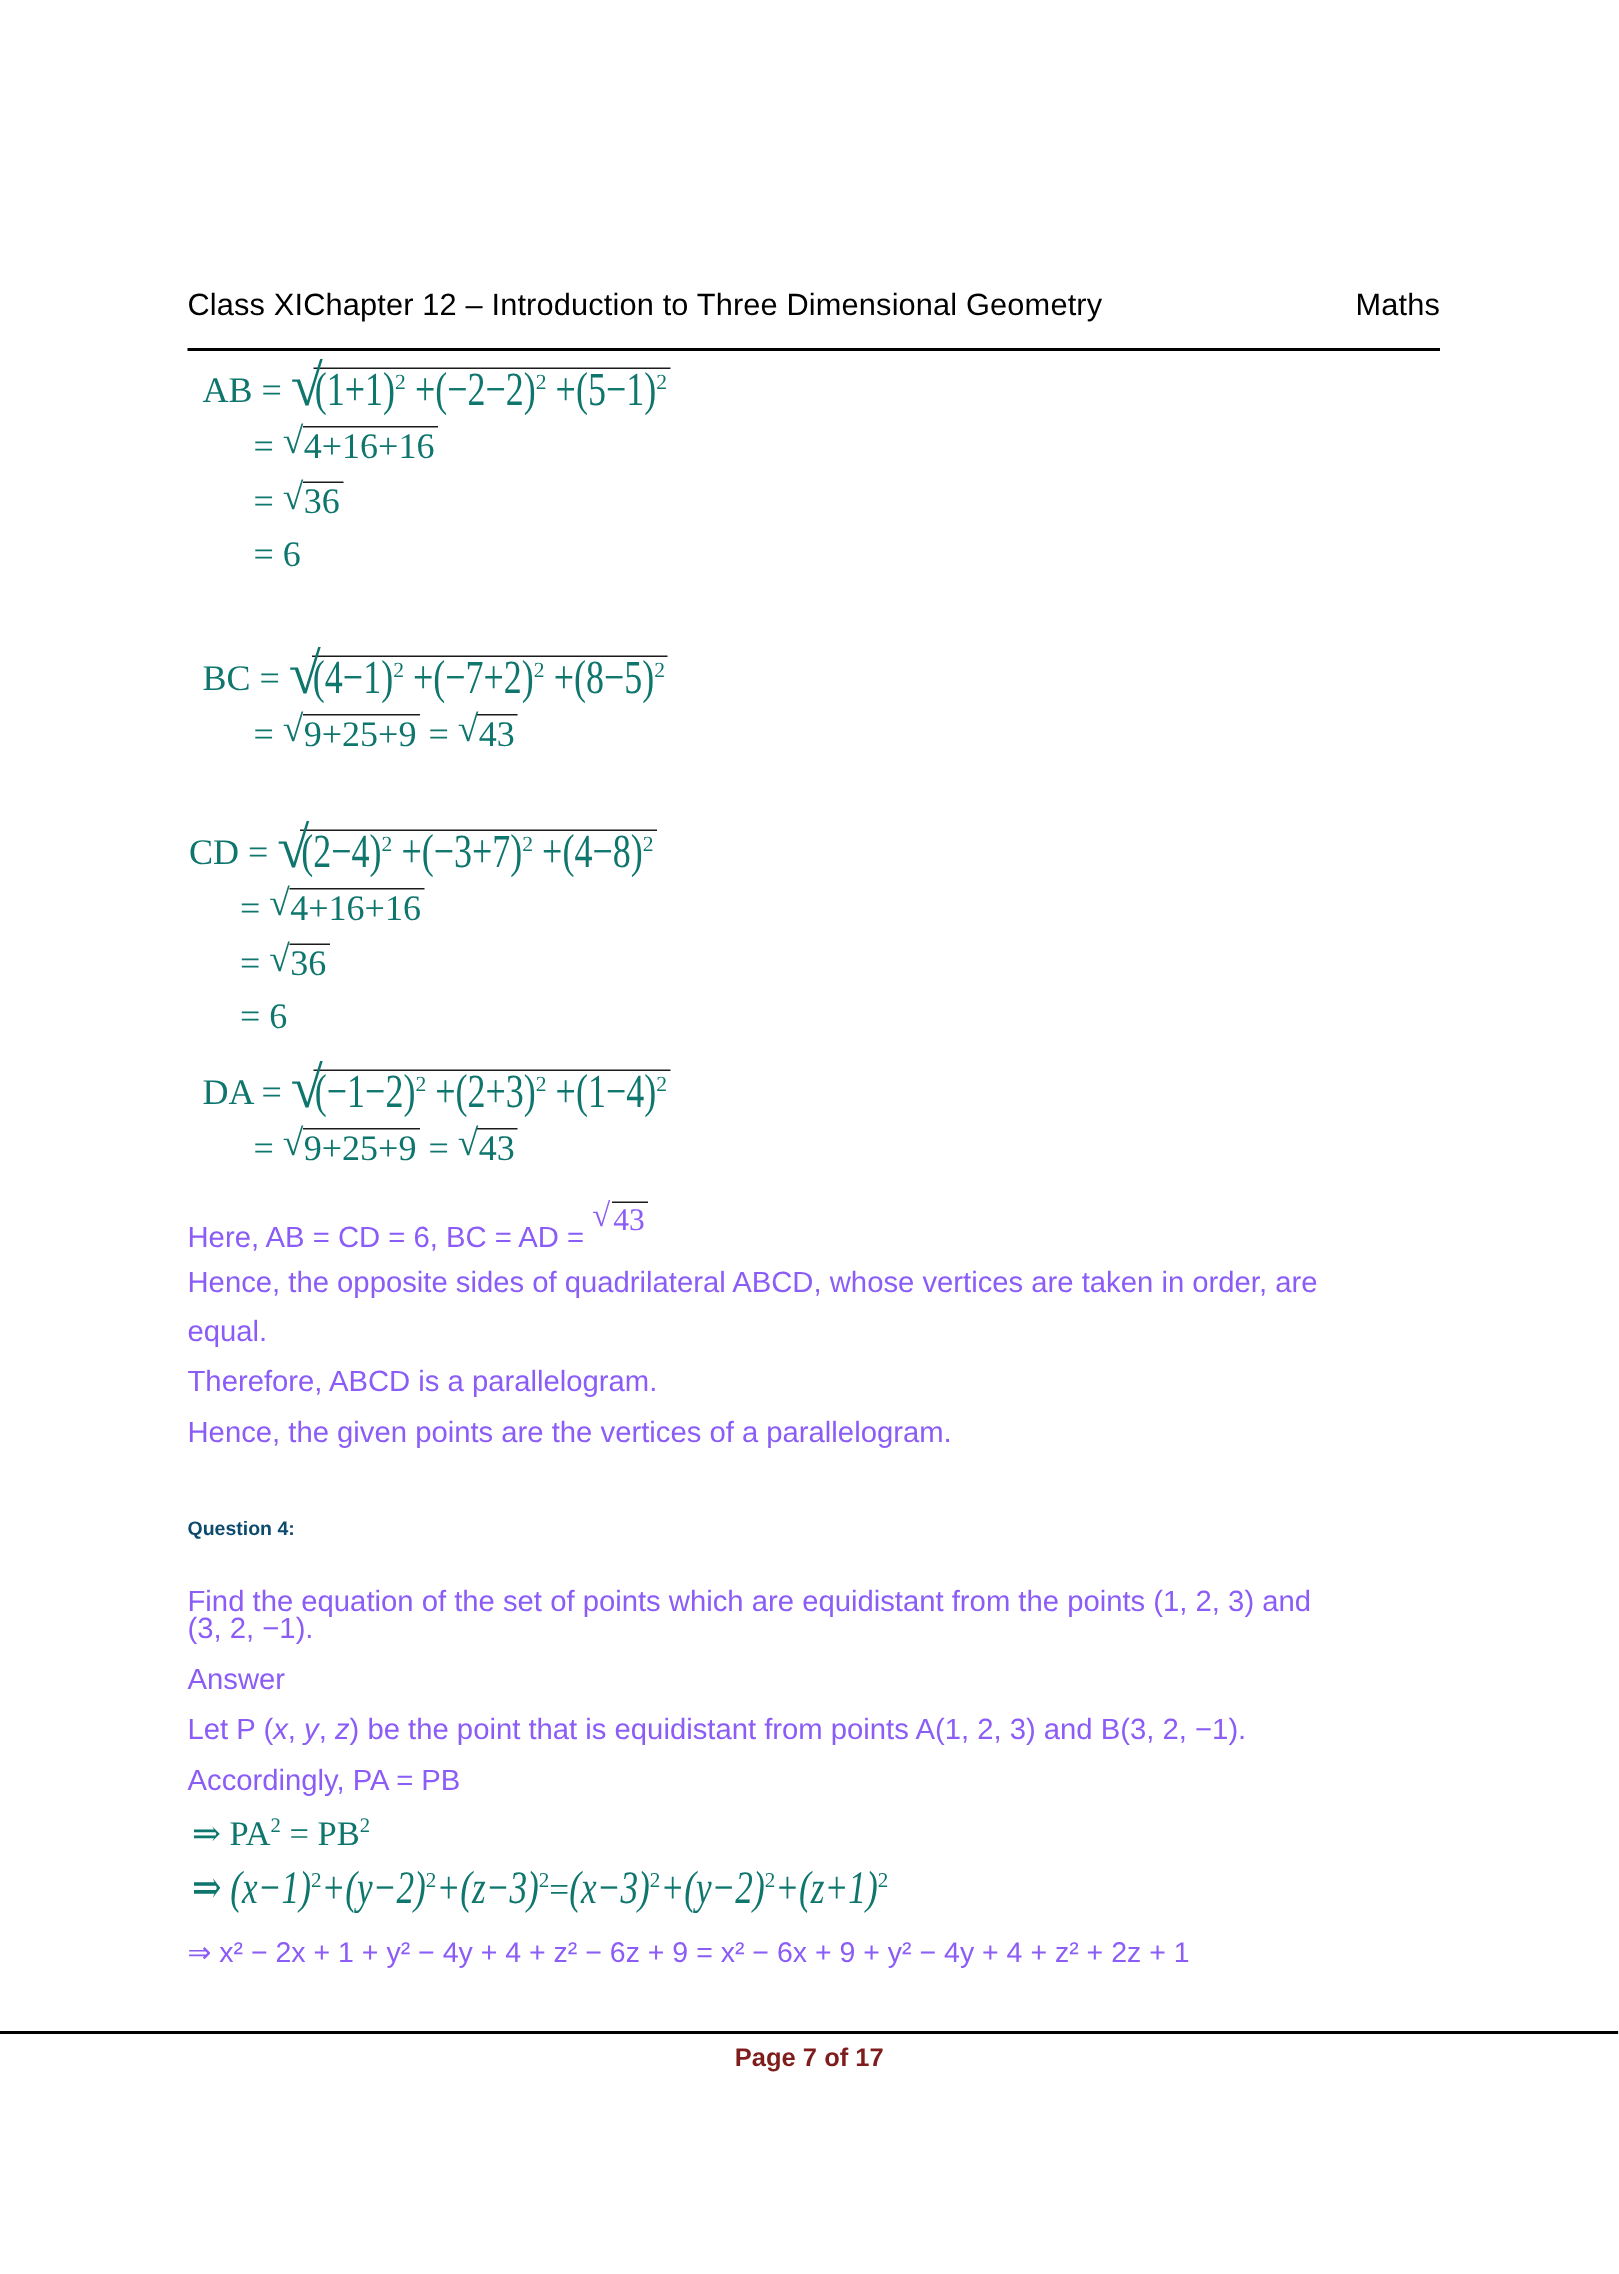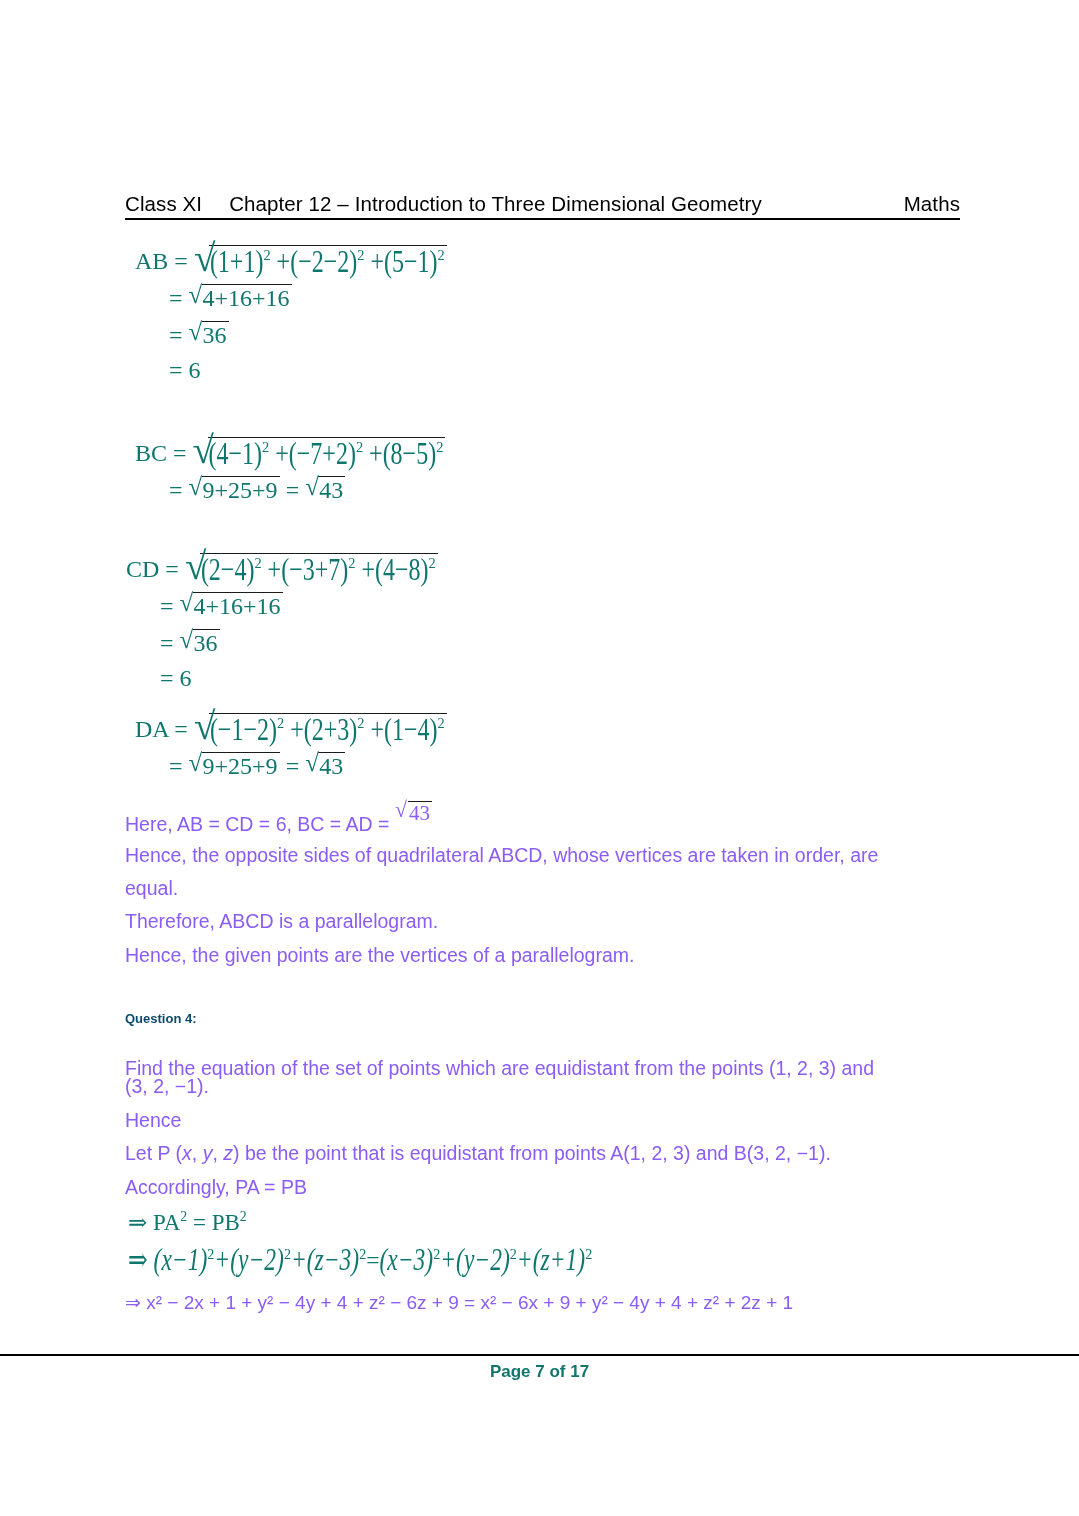--- a/index.html
+++ b/index.html
@@ -17,29 +17,29 @@
     color: #000000;
   }
 
   
   .header {
     position: absolute;
     left: 125px;
     top: 192px;
     width: 835px;
     border-bottom: 2px solid #000000;
-    padding-bottom: 2px;
+    padding-bottom: 16px;
     display: flex;
     align-items: flex-start;
     font-size: 20.5px;
     letter-spacing: 0.1px;
     white-space: nowrap;
   }
   .header .h-class { flex: 0 0 auto; }
-  .header .h-chapter { flex: 0 0 auto; margin-left: 27px; }
+  .header .h-chapter { flex: 0 0 auto; }
   .header .h-subject { margin-left: auto; }
 
   
   .math {
     position: absolute;
     font-family: "Liberation Serif", "DejaVu Serif", serif;
     color: #0f766e;
     white-space: nowrap;
   }
   .mline {
@@ -127,21 +127,21 @@
     border-top: 2.5px solid #000000;
   }
   .footer-text {
     position: absolute;
     left: 0;
     top: 1362px;
     width: 1079px;
     text-align: center;
     font-size: 17px;
     font-weight: bold;
-    color: #0f766e;
+    color: #7f1d1d;
   }
 </style>
 </head>
 <body>
 
 <div class="page">
 
   <div class="header">
     <span class="h-class">Class XI</span>
     <span class="h-chapter">Chapter 12 – Introduction to Three Dimensional Geometry</span>
@@ -222,21 +222,21 @@
   </div>
 
   <div class="body-line" style="top:846px;">Hence, the opposite sides of quadrilateral ABCD, whose vertices are taken in order, are</div>
   <div class="body-line" style="top:879px;">equal.</div>
   <div class="body-line" style="top:912px;">Therefore, ABCD is a parallelogram.</div>
   <div class="body-line" style="top:946px;">Hence, the given points are the vertices of a parallelogram.</div>
 
   <div class="qlabel" style="top:1011px;">Question 4:</div>
   <div class="body-line" style="top:1059px;">Find the equation of the set of points which are equidistant from the points (1, 2, 3) and</div>
   <div class="body-line" style="top:1077px;">(3, 2, −1).</div>
-  <div class="body-line" style="top:1111px;">Hence</div>
+  <div class="body-line" style="top:1111px;">Answer</div>
 
   <div class="body-line" style="top:1144px;"><span>Let P (</span><span class="sans-it">x</span><span>, </span><span class="sans-it">y</span><span>, </span><span class="sans-it">z</span><span>) be the point that is equidistant from points A(1, 2, 3) and B(3, 2, −1).</span></div>
 
   <div class="body-line" style="top:1178px;">Accordingly, PA = PB</div>
 
   <div class="math" style="left:128px; top:1211px;">
     <span class="mline" style="font-size:23px;"><span>⇒ PA</span><sup class="sq">2</sup>
       <span>= PB</span><sup class="sq">2</sup>
     </span>
   </div>

